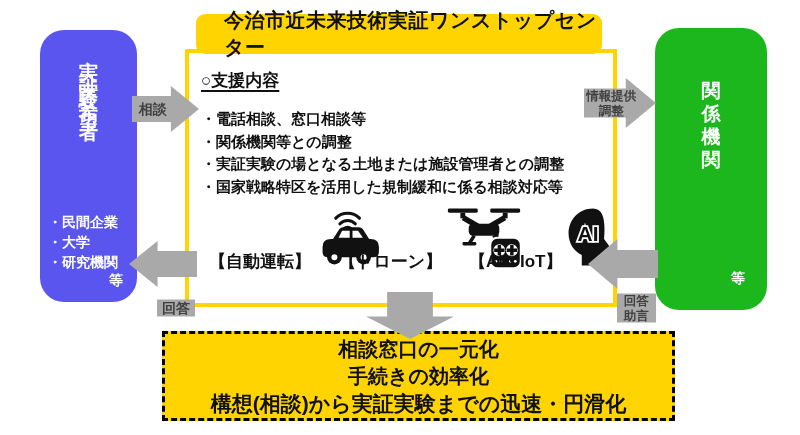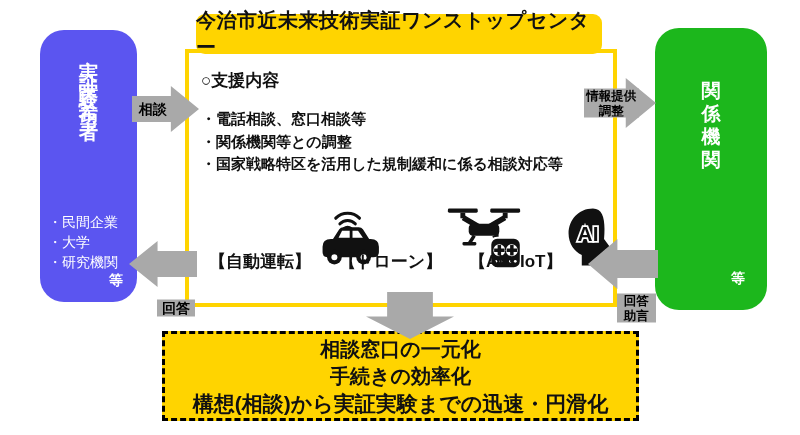--- a/index.html
+++ b/index.html
@@ -5,71 +5,71 @@
   :root{
     --yellow:#FFD400; --purple:#5B55F0; --green:#1CB71C; --gray:#A9A9A9; --ink:#111111;
   }
   *{margin:0;padding:0;box-sizing:border-box;}
   body{background:#fff;font-family:"Liberation Sans","DejaVu Sans",sans-serif;}
   .stage{position:relative;width:800px;height:435px;background:#fff;overflow:hidden;color:var(--ink);}
 
   
   .title-box{position:absolute;left:196px;top:14px;width:406px;height:40px;background:var(--yellow);
     border-radius:9px;display:flex;align-items:center;justify-content:flex-start;z-index:3;
-    font-size:20px;font-weight:bold;letter-spacing:0.5px;}
+    font-size:20px;font-weight:bold;letter-spacing:0.5px;padding-left:28px;}
 
   
   .center-box{position:absolute;left:185px;top:49px;width:432px;height:258px;background:#fff;
     border:4px solid var(--yellow);z-index:1;}
   .support-heading{margin:16px 8px 8px 12px;font-size:17px;font-weight:bold;
-    text-decoration-thickness:2px;text-underline-offset:4px;}
+    text-decoration:underline;text-decoration-thickness:2px;text-underline-offset:4px;}
   .support-list{list-style:none;margin:16px 0 0 12px;}
   .support-list li{font-size:15px;font-weight:bold;line-height:22.5px;}
   .categories{position:absolute;left:20px;right:16px;top:146px;display:flex;justify-content:space-between;}
   .category{display:flex;flex-direction:row;align-items:flex-end;width:130px;}
   .category .cat-label{font-size:17px;font-weight:bold;white-space:nowrap;}
   .category .cat-icon{margin-top:4px;}
 
   
   .side-box{position:absolute;border-radius:24px;color:#fff;z-index:1;}
   .applicants-box{left:40px;top:30px;width:97px;height:272px;background:var(--purple);}
   .agencies-box{left:655px;top:28px;width:112px;height:282px;background:var(--green);}
   .v-title{position:absolute;left:50%;transform:translateX(-50%);writing-mode:vertical-rl;
     text-orientation:upright;font-weight:bold;font-size:19px;white-space:nowrap;}
   .applicants-box .v-title{top:16px;letter-spacing:10px;}
   .agencies-box .v-title{top:38px;letter-spacing:23px;}
-  .side-list{position:absolute;left:8px;right:4px;font-size:14px;font-weight:normal;line-height:20px;list-style:none;}
+  .side-list{position:absolute;left:8px;right:4px;font-size:14px;font-weight:bold;line-height:20px;list-style:none;}
   .applicants-box .side-list{bottom:30px;}
   .agencies-box .side-list{bottom:40px;}
   .etc{position:absolute;right:14px;font-size:14px;font-weight:bold;}
   .applicants-box .etc{bottom:12px;}
   .agencies-box .etc{bottom:22px;right:22px;}
 
   
   .block-arrow{position:absolute;z-index:2;}
   .block-arrow .shape{position:absolute;inset:0;background:var(--gray);}
   .shape.right{clip-path:polygon(0% 22%,58% 22%,58% 0%,100% 50%,58% 100%,58% 78%,0% 78%);}
   .shape.left{clip-path:polygon(100% 22%,42% 22%,42% 0%,0% 50%,42% 100%,42% 78%,100% 78%);}
   .shape.down{clip-path:polygon(24% 0%,76% 0%,76% 52%,100% 52%,50% 100%,0% 52%,24% 52%);}
   .arrow-label{position:absolute;top:50%;transform:translateY(-50%);background:var(--gray);
-    font-weight:bold;text-align:center;color:#000000;}
+    font-weight:bold;text-align:center;color:#404040;}
   .lbl-one{font-size:14px;line-height:17px;}
   .lbl-two{font-size:12.5px;line-height:14.5px;}
   .from-left .arrow-label{left:2%;width:58%;}
   .from-right .arrow-label{right:3%;width:56%;margin-top:44px;}
   .wide .arrow-label{left:0;width:76%;}
 
   .consult-arrow{left:132px;top:86px;width:67px;height:46px;padding-left:25px;}
   .reply-arrow{left:129px;top:241px;width:68px;height:46px;}
   .info-arrow{left:584px;top:78px;width:72px;height:50px;}
   .advice-arrow{left:588px;top:239px;width:70px;height:50px;}
   .down-arrow{left:366px;top:292px;width:88px;height:47px;}
 
   
-  .outcome-box{position:absolute;left:162px;top:331px;width:477px;height:90px;background:var(--yellow);
+  .outcome-box{position:absolute;left:162px;top:331px;width:513px;height:90px;background:var(--yellow);
     border:3px dashed #000;display:flex;flex-direction:column;align-items:center;justify-content:center;z-index:1;}
   .outcome-box .line{font-weight:bold;font-size:20px;line-height:27px;white-space:nowrap;}
   .outcome-box .line.big{font-size:21px;}
 </style>
 </head>
 <body>
 
 <div class="stage">
 
   <div class="title-box">
@@ -89,20 +89,21 @@
   <div class="side-box agencies-box">
     <div class="v-title">関係機関</div>
     <div class="etc">等</div>
   </div>
 
   <div class="center-box">
     <div class="support-heading">○支援内容</div>
     <ul class="support-list">
       <li>・電話相談、窓口相談等</li>
       <li>・関係機関等との調整</li>
+      <li>・実証実験の場となる土地または施設管理者との調整</li>
       <li>・国家戦略特区を活用した規制緩和に係る相談対応等</li>
     </ul>
 
     <div class="categories">
 
       <div class="category">
         <span class="cat-label">【自動運転】</span>
         <span class="cat-icon">
           <svg width="76" height="64" viewBox="0 0 100 92" aria-hidden="true">
             <g stroke="#111" fill="none" stroke-width="4.5" stroke-linecap="round">

